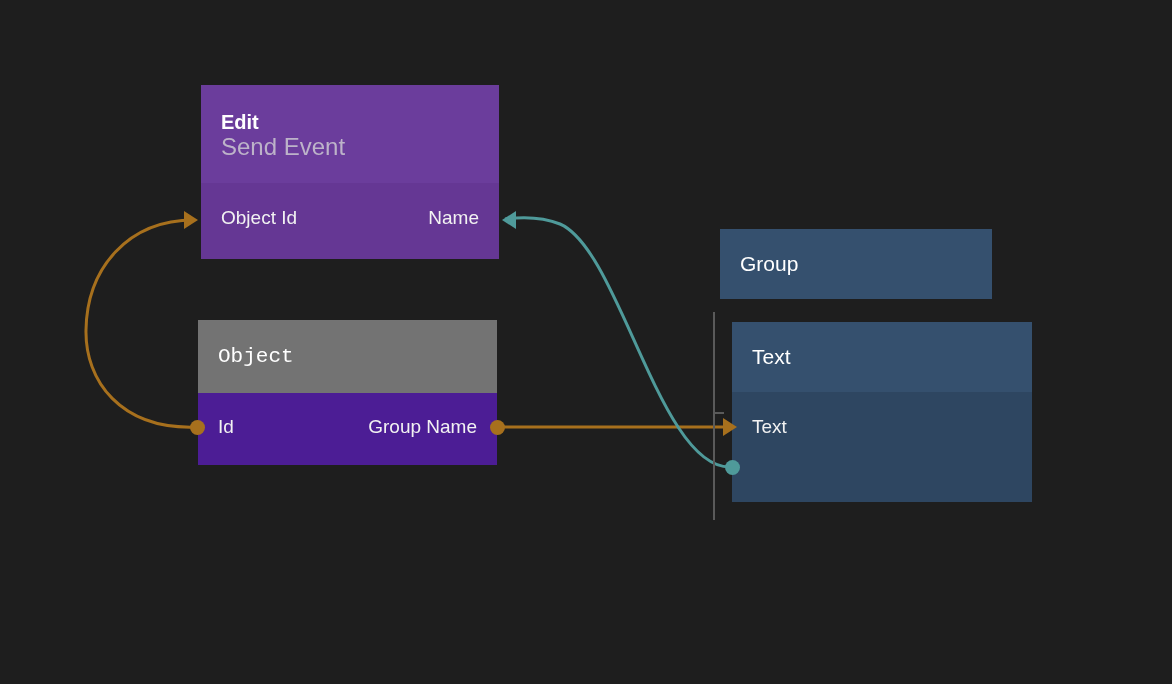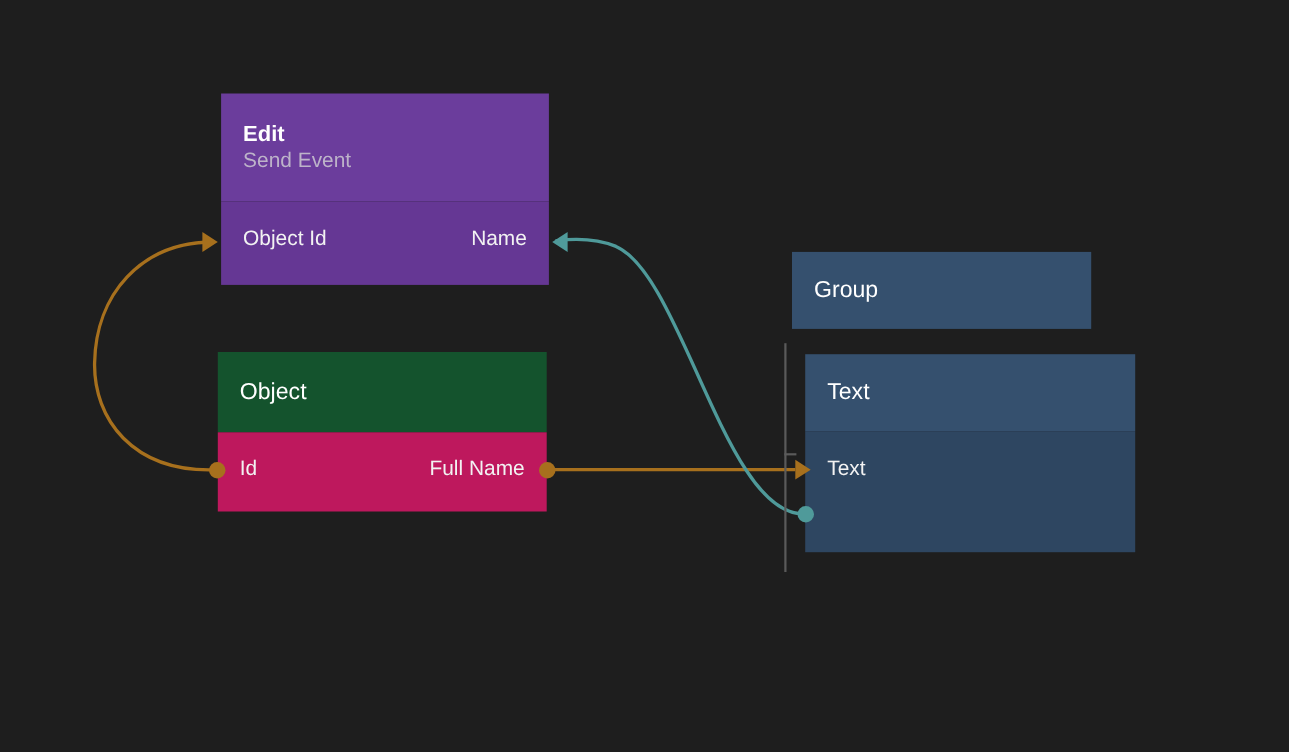--- a/index.html
+++ b/index.html
@@ -44,21 +44,21 @@
   .node-title {
     color: #ffffff;
     font-size: 21px;
     line-height: 26px;
     font-weight: normal;
     white-space: nowrap;
   }
   .node-title.bold { font-weight: bold; font-size: 20px; }
   .node-subtitle {
     color: #bdb3c9;
-    font-size: 19px;
+    font-size: 24px;
     line-height: 24px;
     white-space: nowrap;
   }
 
   
   .port-row {
     position: absolute;
     left: 0;
     right: 0;
     height: 26px;
@@ -72,22 +72,22 @@
     color: #f2f2f2;
     font-size: 19px;
     line-height: 22px;
     white-space: nowrap;
   }
   .spacer { flex: 1; }
 
   
   .node-edit   .node-header { background: #6b3d9c; }
   .node-edit   .node-body   { background: #653794; }
-  .node-object .node-header { background: #14532d; }
-  .node-object .node-body   { background: #be185d; }
+  .node-object .node-header { background: #737373; font-family: Liberation Mono, monospace; }
+  .node-object .node-body   { background: #4c1d95; }
   .node-blue   .node-header { background: #35506e; }
   .node-blue   .node-body   { background: #2e4661; }
 
   
   .port {
     position: absolute;
     width: 0; height: 0;
   }
   .port-arrow-right {
     border-top: 9px solid transparent;
@@ -144,21 +144,21 @@
   </div>
 
   <div class="node node-object" style="left:198px; top:320px; width:299px; height:145px;">
     <div class="node-header" style="height:73px;">
       <div class="node-title">Object</div>
     </div>
     <div class="node-body" style="height:72px;">
       <div class="port-row" style="top:21px;">
         <span class="port-label">Id</span>
         <span class="spacer"></span>
-        <span class="port-label">Full Name</span>
+        <span class="port-label">Group Name</span>
       </div>
     </div>
     <span class="port port-dot" style="left:-8px; top:100px;"></span>
     <span class="port port-dot" style="right:-8px; top:100px;"></span>
   </div>
 
   <div class="node node-blue" style="left:692px; top:229px; width:300px; height:70px;padding-left:28px;">
     <div class="node-header" style="height:70px;">
       <div class="node-title">Group</div>
     </div>

